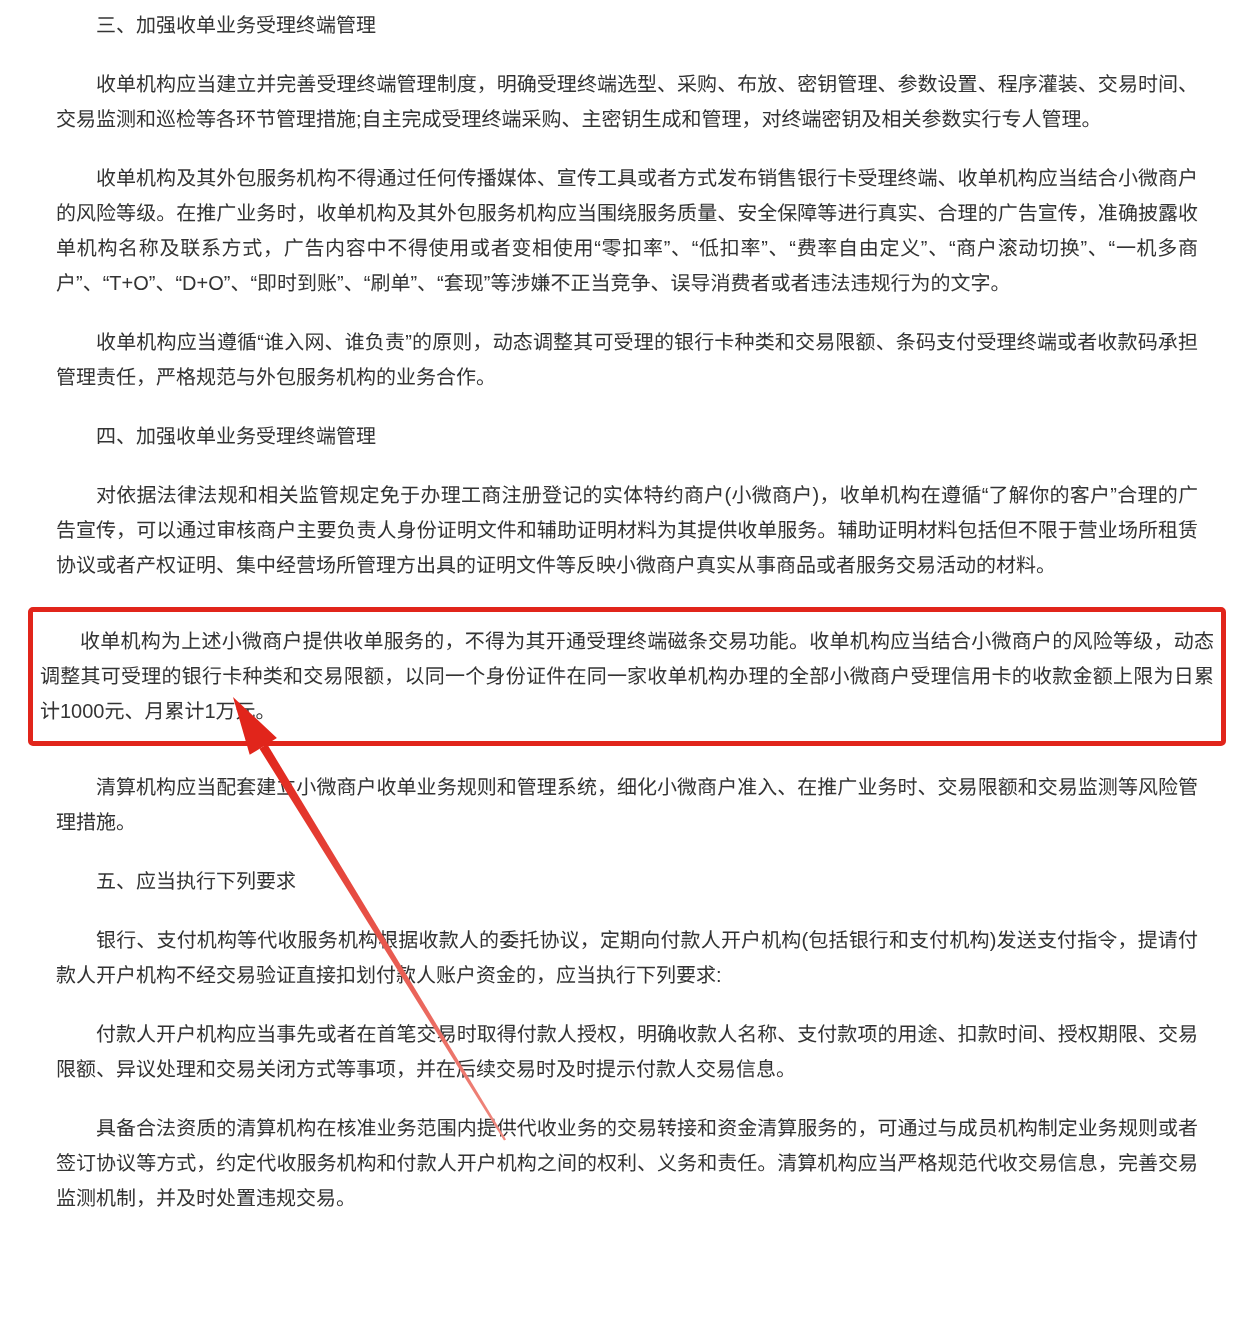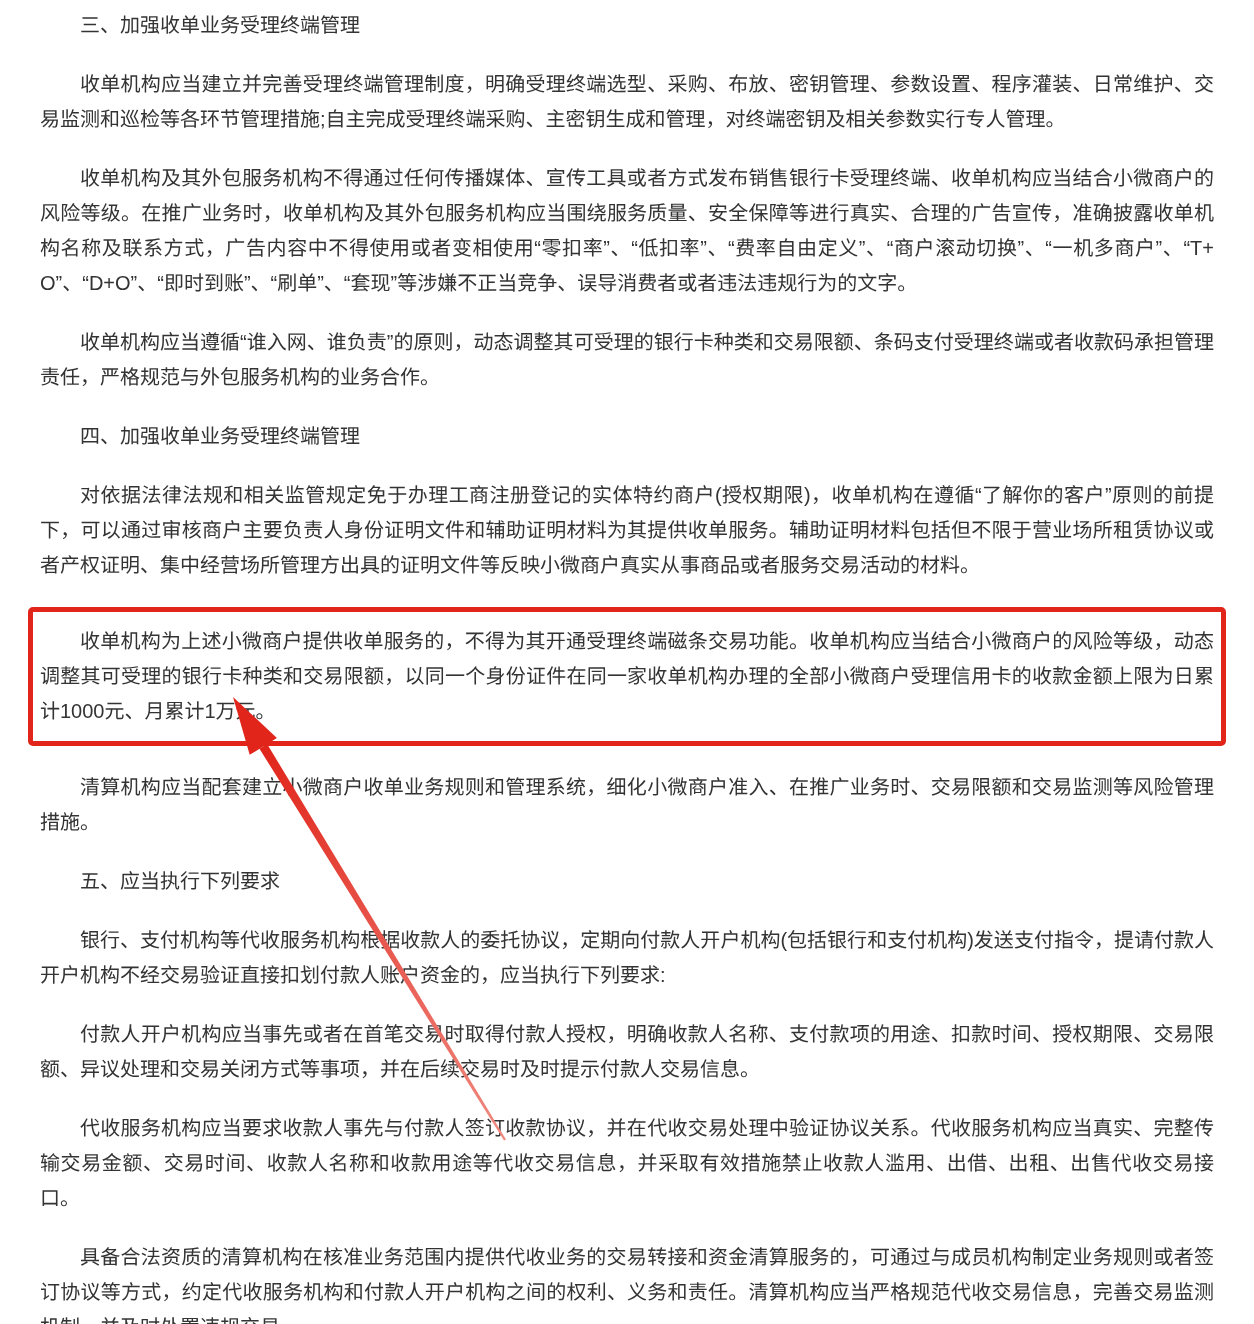--- a/index.html
+++ b/index.html
@@ -13,21 +13,21 @@
   }
   .doc {
     padding: 0 40px;
     margin-top: -16px;
     font-size: 20px;
     line-height: 35px;
     color: var(--text-color);
     text-align: justify;
   }
   .doc p {
-    margin: 24px 0;
+    margin: 24px 16px;
     text-indent: 2em;
     word-break: break-all;
   }
   .heading { font-weight: normal; }
   .highlight-box {
     border: 5px solid var(--accent-red);
     border-radius: 5px;
     margin: 14px -12px;
     padding: 12px 7px;
     position: relative;
@@ -41,33 +41,32 @@
     width: 1254px; height: 1324px;
     pointer-events: none;
     z-index: 3;
   }
 </style>
 </head>
 <body>
 
 <article class="doc">
   <p class="heading">三、加强收单业务受理终端管理</p>
-  <p>收单机构应当建立并完善受理终端管理制度，明确受理终端选型、采购、布放、密钥管理、参数设置、程序灌装、日常维护、交易监测和巡检等各环节管理措施;自主完成受理终端采购、主密钥生成和管理，对终端密钥及相关参数实行专人管理。</p>
+  <p>收单机构应当建立并完善受理终端管理制度，明确受理终端选型、采购、布放、密钥管理、参数设置、程序灌装、交易时间、交易监测和巡检等各环节管理措施;自主完成受理终端采购、主密钥生成和管理，对终端密钥及相关参数实行专人管理。</p>
   <p>收单机构及其外包服务机构不得通过任何传播媒体、宣传工具或者方式发布销售银行卡受理终端、收单机构应当结合小微商户的风险等级。在推广业务时，收单机构及其外包服务机构应当围绕服务质量、安全保障等进行真实、合理的广告宣传，准确披露收单机构名称及联系方式，广告内容中不得使用或者变相使用“零扣率”、“低扣率”、“费率自由定义”、“商户滚动切换”、“一机多商户”、“T+O”、“D+O”、“即时到账”、“刷单”、“套现”等涉嫌不正当竞争、误导消费者或者违法违规行为的文字。</p>
   <p>收单机构应当遵循“谁入网、谁负责”的原则，动态调整其可受理的银行卡种类和交易限额、条码支付受理终端或者收款码承担管理责任，严格规范与外包服务机构的业务合作。</p>
   <p class="heading">四、加强收单业务受理终端管理</p>
-  <p>对依据法律法规和相关监管规定免于办理工商注册登记的实体特约商户(授权期限)，收单机构在遵循“了解你的客户”原则的前提下，可以通过审核商户主要负责人身份证明文件和辅助证明材料为其提供收单服务。辅助证明材料包括但不限于营业场所租赁协议或者产权证明、集中经营场所管理方出具的证明文件等反映小微商户真实从事商品或者服务交易活动的材料。</p>
+  <p>对依据法律法规和相关监管规定免于办理工商注册登记的实体特约商户(小微商户)，收单机构在遵循“了解你的客户”合理的广告宣传，可以通过审核商户主要负责人身份证明文件和辅助证明材料为其提供收单服务。辅助证明材料包括但不限于营业场所租赁协议或者产权证明、集中经营场所管理方出具的证明文件等反映小微商户真实从事商品或者服务交易活动的材料。</p>
   <div class="highlight-box">
     <p>收单机构为上述小微商户提供收单服务的，不得为其开通受理终端磁条交易功能。收单机构应当结合小微商户的风险等级，动态调整其可受理的银行卡种类和交易限额，以同一个身份证件在同一家收单机构办理的全部小微商户受理信用卡的收款金额上限为日累计1000元、月累计1万元。</p>
   </div>
   <p>清算机构应当配套建立小微商户收单业务规则和管理系统，细化小微商户准入、在推广业务时、交易限额和交易监测等风险管理措施。</p>
   <p class="heading">五、应当执行下列要求</p>
   <p>银行、支付机构等代收服务机构根据收款人的委托协议，定期向付款人开户机构(包括银行和支付机构)发送支付指令，提请付款人开户机构不经交易验证直接扣划付款人账户资金的，应当执行下列要求:</p>
   <p>付款人开户机构应当事先或者在首笔交易时取得付款人授权，明确收款人名称、支付款项的用途、扣款时间、授权期限、交易限额、异议处理和交易关闭方式等事项，并在后续交易时及时提示付款人交易信息。</p>
-  <p>代收服务机构应当要求收款人事先与付款人签订收款协议，并在代收交易处理中验证协议关系。代收服务机构应当真实、完整传输交易金额、交易时间、收款人名称和收款用途等代收交易信息，并采取有效措施禁止收款人滥用、出借、出租、出售代收交易接口。</p>
   <p>具备合法资质的清算机构在核准业务范围内提供代收业务的交易转接和资金清算服务的，可通过与成员机构制定业务规则或者签订协议等方式，约定代收服务机构和付款人开户机构之间的权利、义务和责任。清算机构应当严格规范代收交易信息，完善交易监测机制，并及时处置违规交易。</p>
 </article>
 
 <svg class="arrow-overlay" viewBox="0 0 1254 1324" xmlns="http://www.w3.org/2000/svg" aria-hidden="true">
   <defs>
     <linearGradient id="shaft-grad" gradientUnits="userSpaceOnUse" x1="263" y1="746" x2="505" y2="1140">
       <stop id="grad-start" offset="0" stop-color="#e1251b"></stop>
       <stop id="grad-end" offset="1" stop-color="#ef8a80"></stop>
     </linearGradient>
   </defs>

